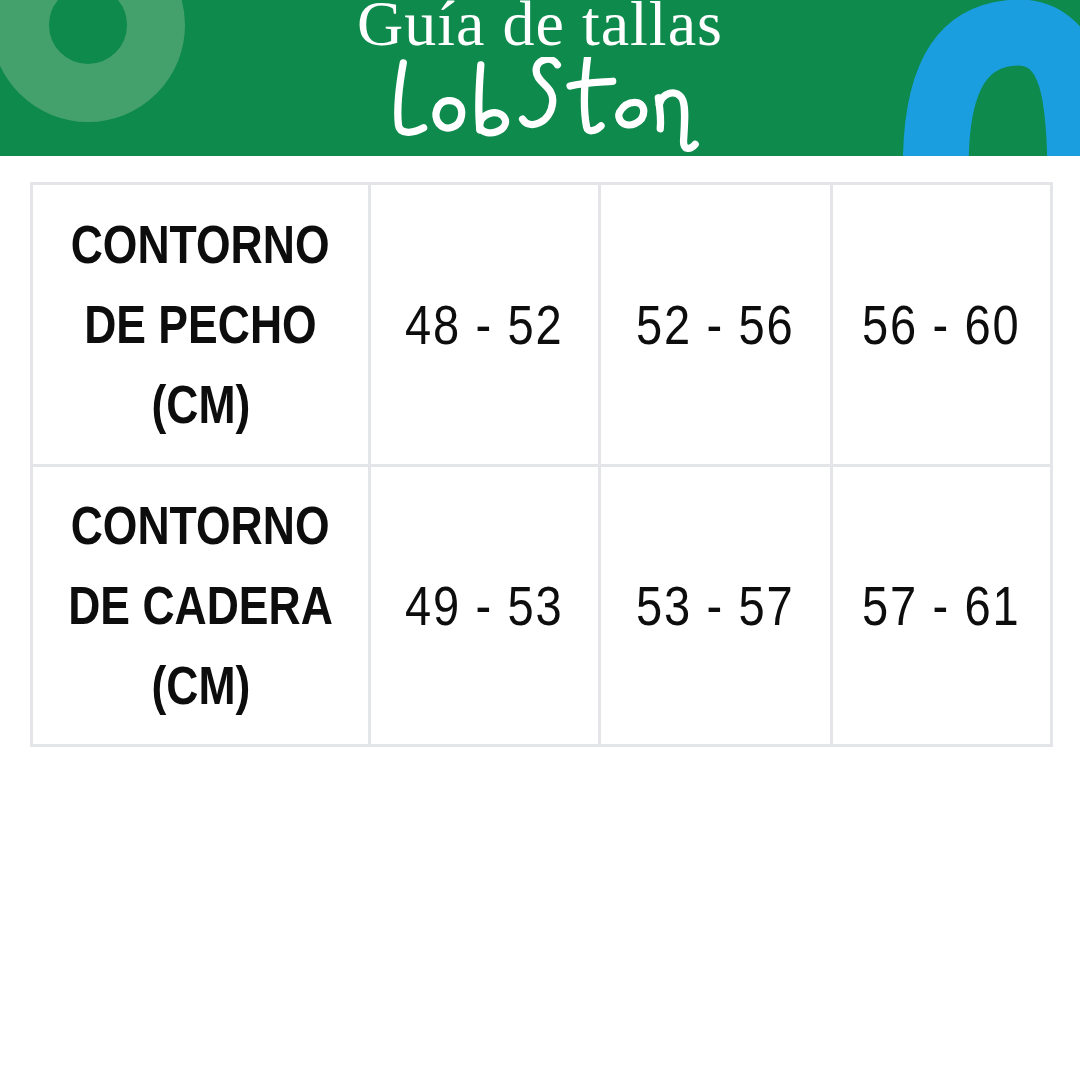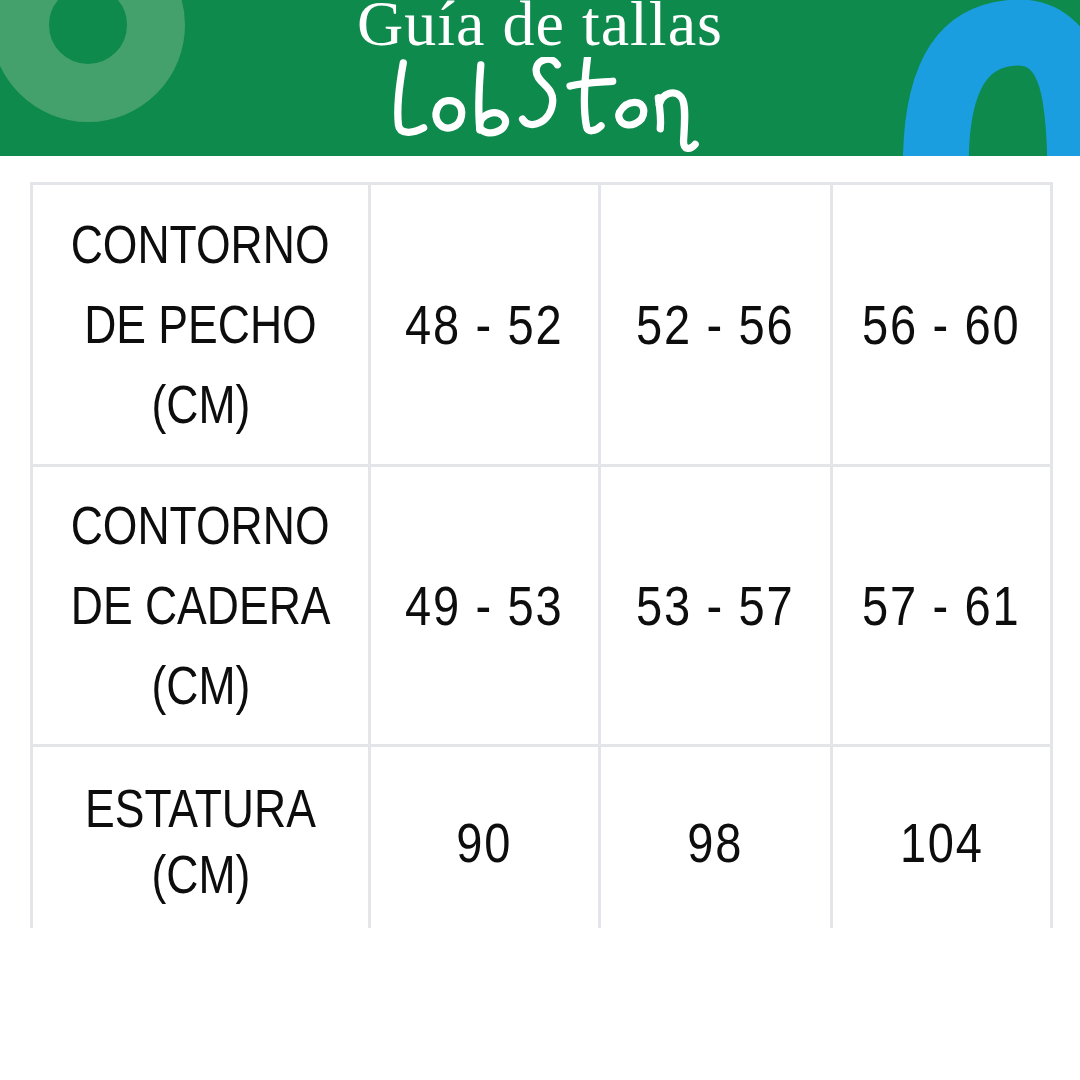--- a/index.html
+++ b/index.html
@@ -40,21 +40,21 @@
     color:#0d0d0d; padding:0; font-weight:normal;
   }
   tr.head-row      { height:108px; }
   tr.row-pecho     { height:282px; }
   tr.row-cadera    { height:280px; }
   tr.row-estatura  { height:193px; }
 
   .cond { display:inline-block; transform:scaleX(0.84); transform-origin:center; white-space:nowrap; }
 
   .size-col-header { font-size:50px; font-weight:bold; letter-spacing:1px; }
-  .row-label .line { line-height:80px; font-size:53px; font-weight:normal; }
+  .row-label .line { line-height:80px; font-size:53px; font-weight:bold; }
   .row-label.compact .line { line-height:66px; }
   .value { font-size:56px; letter-spacing:2px; }
 </style>
 </head>
 <body>
 
 <div class="page">
 
   <header class="banner">
 
@@ -109,25 +109,16 @@
         <td class="row-label">
           <div class="line"><span class="cond">CONTORNO</span></div>
           <div class="line"><span class="cond">DE CADERA</span></div>
           <div class="line"><span class="cond">(CM)</span></div>
         </td>
         <td><span class="cond value">49 - 53</span></td>
         <td><span class="cond value">53 - 57</span></td>
         <td><span class="cond value">57 - 61</span></td>
       </tr>
 
-      <tr class="row-estatura">
-        <td class="row-label compact">
-          <div class="line"><span class="cond">ESTATURA</span></div>
-          <div class="line"><span class="cond">(CM)</span></div>
-        </td>
-        <td><span class="cond value">90</span></td>
-        <td><span class="cond value">98</span></td>
-        <td><span class="cond value">104</span></td>
-      </tr>
     </tbody>
   </table>
 
 </div>
 
 </body></html>

